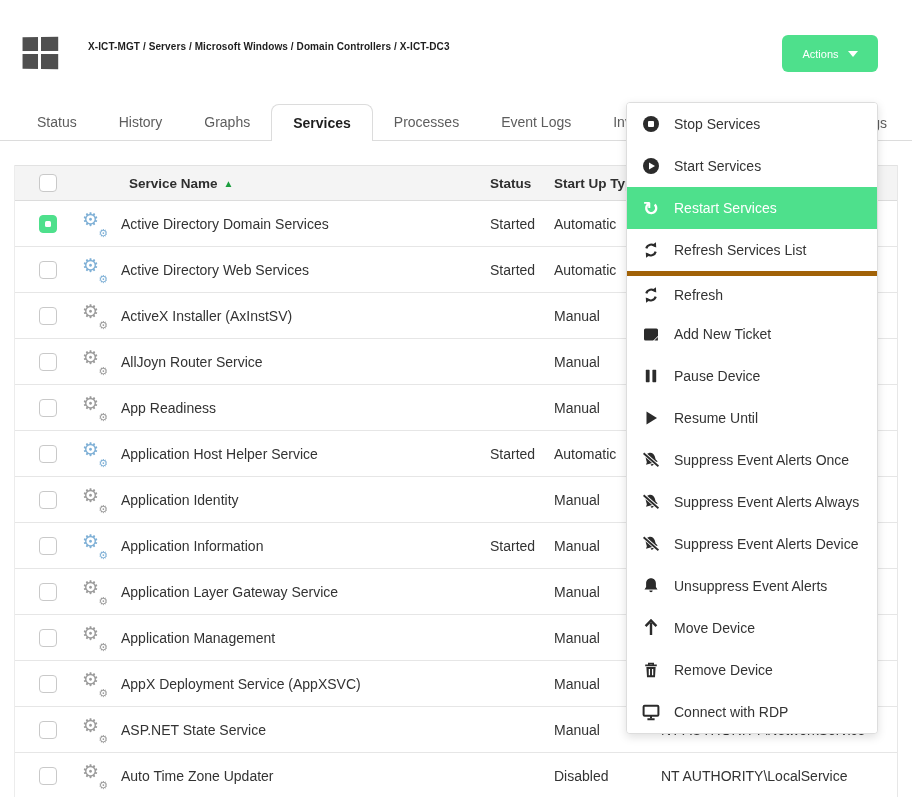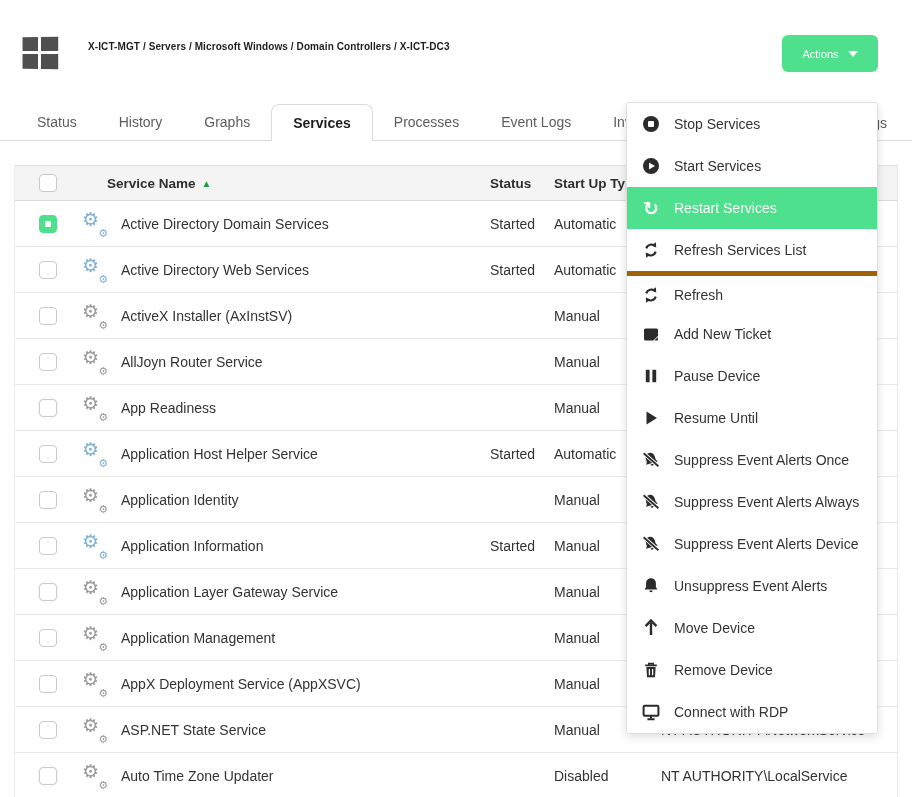--- a/index.html
+++ b/index.html
@@ -29,21 +29,21 @@
   .tab.align-right { position:absolute; right:4px; top:0; height:37px; }
 
   
   .table { position:absolute; left:14px; top:165px; width:884px; height:632px;
     border-left:1px solid #ececec; border-right:1px solid #e7e7e7; background:#fff; }
   .thead { position:relative; height:36px; background:#f4f4f4;
     border-top:1px solid #e2e2e2; border-bottom:1px solid #dcdcdc; }
   .thead .th, .thead .th-check { position:absolute; top:0; height:100%; display:flex; align-items:center;
     font-size:13.5px; font-weight:bold; color:#2f2f2f; }
   .th-check { left:24px; }
-  .th.name { left:92px; gap:6px; }
+  .th.name { left:114px; gap:6px; }
   .sort-glyph { color:#1b9e3e; font-size:10px; }
   .th.status { left:475px; }
   .th.startup { left:539px; }
 
   .row { position:relative; height:46px; border-bottom:1px solid #e6e6e6; background:#fff; }
   .row > span { position:absolute; top:0; height:100%; display:flex; align-items:center; font-size:14px; color:#333; }
   .cell-check { left:24px; }
   .cell-gear { left:66px; width:26px; justify-content:center; }
   .cell-name { left:106px; }
   .cell-status { left:475px; }

